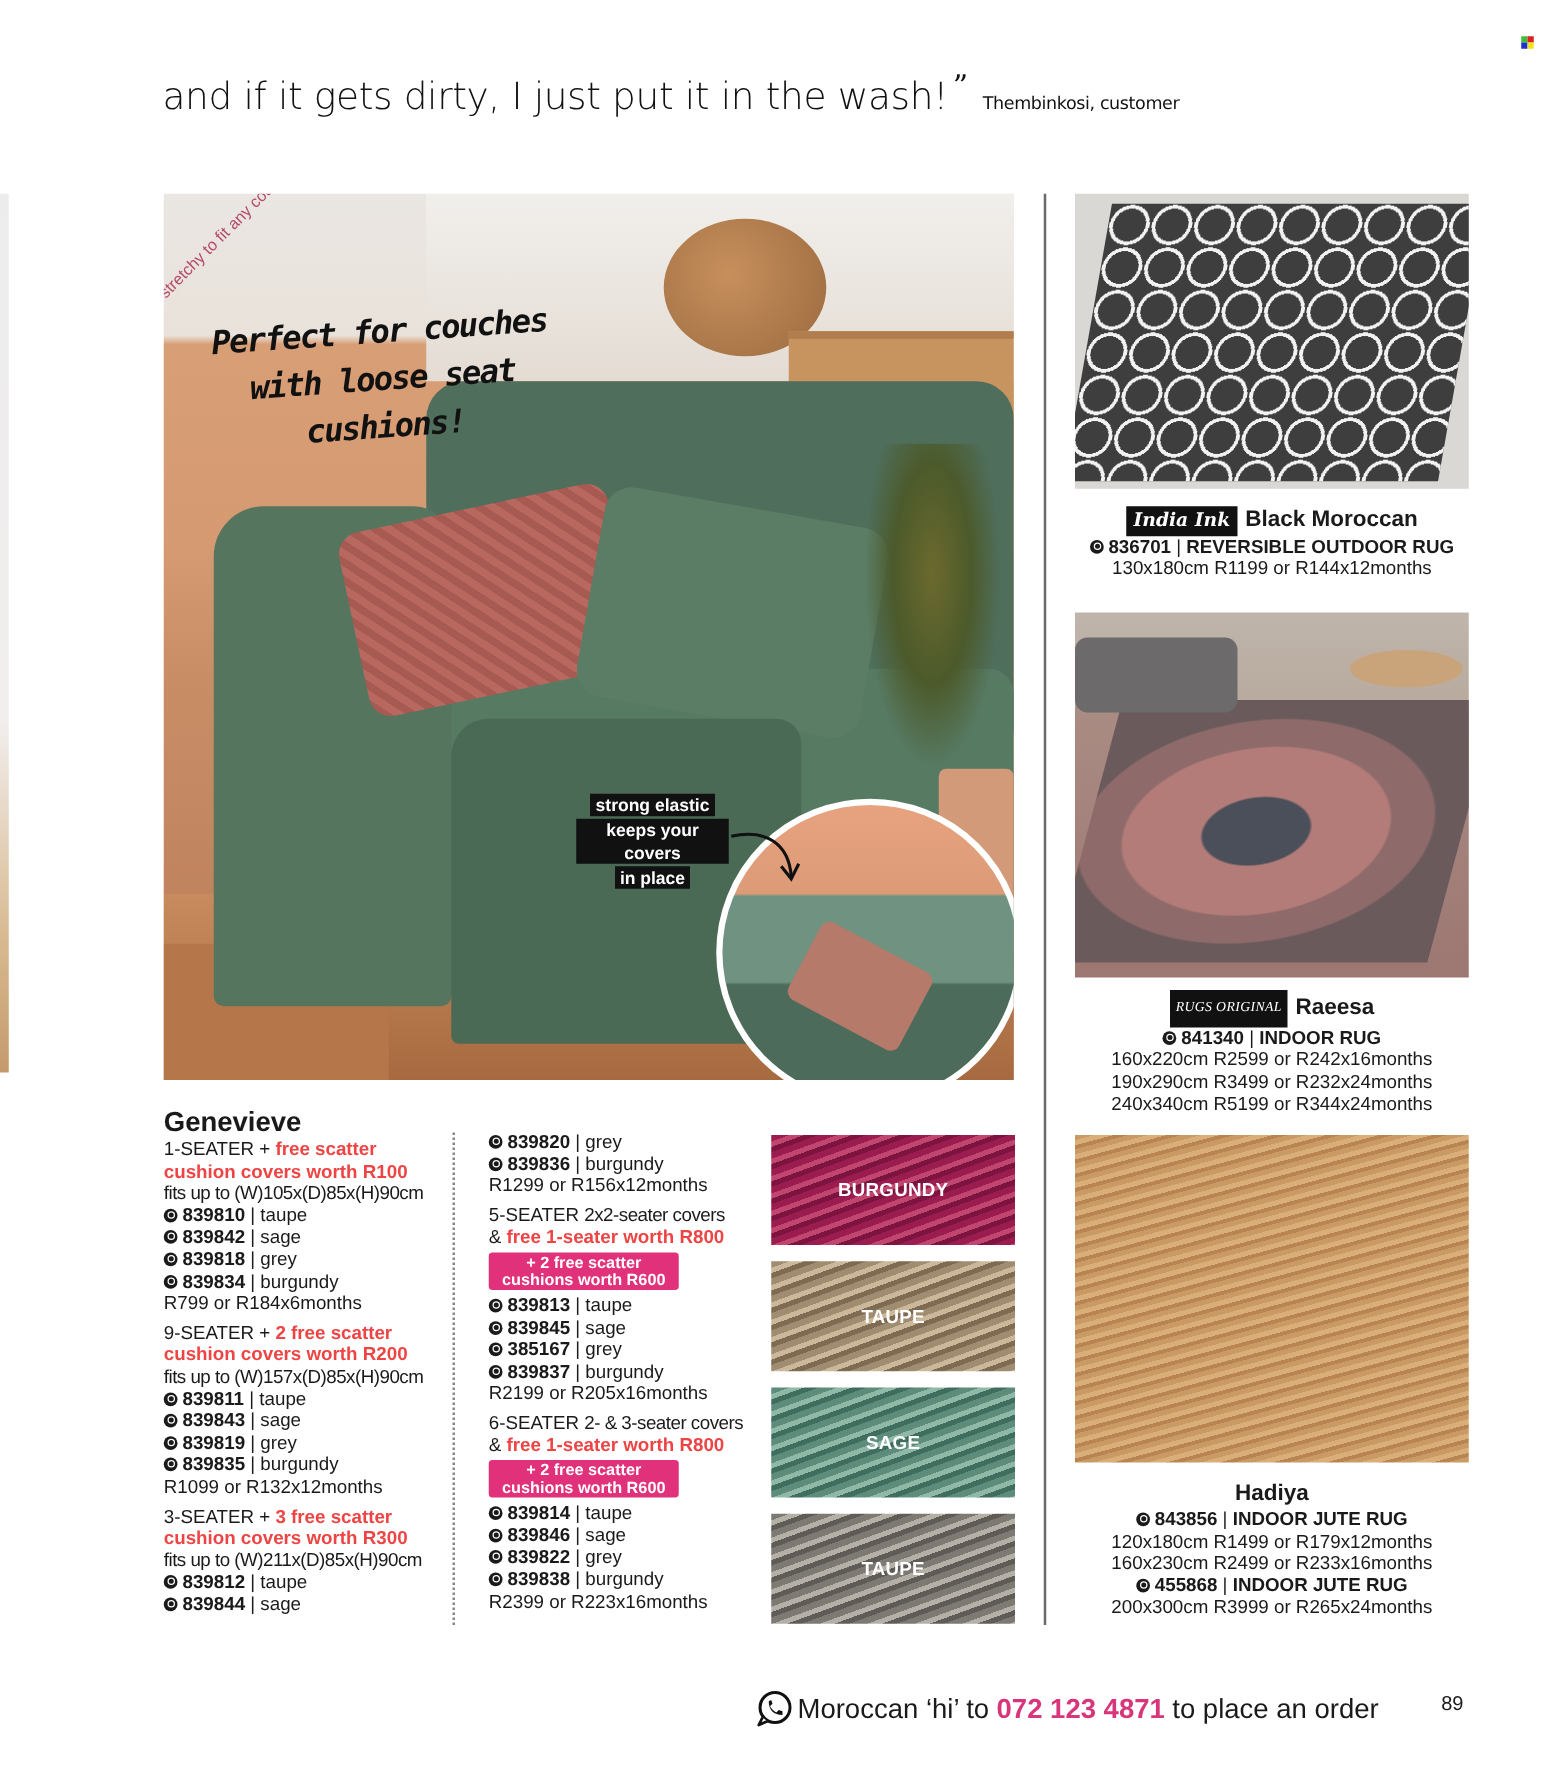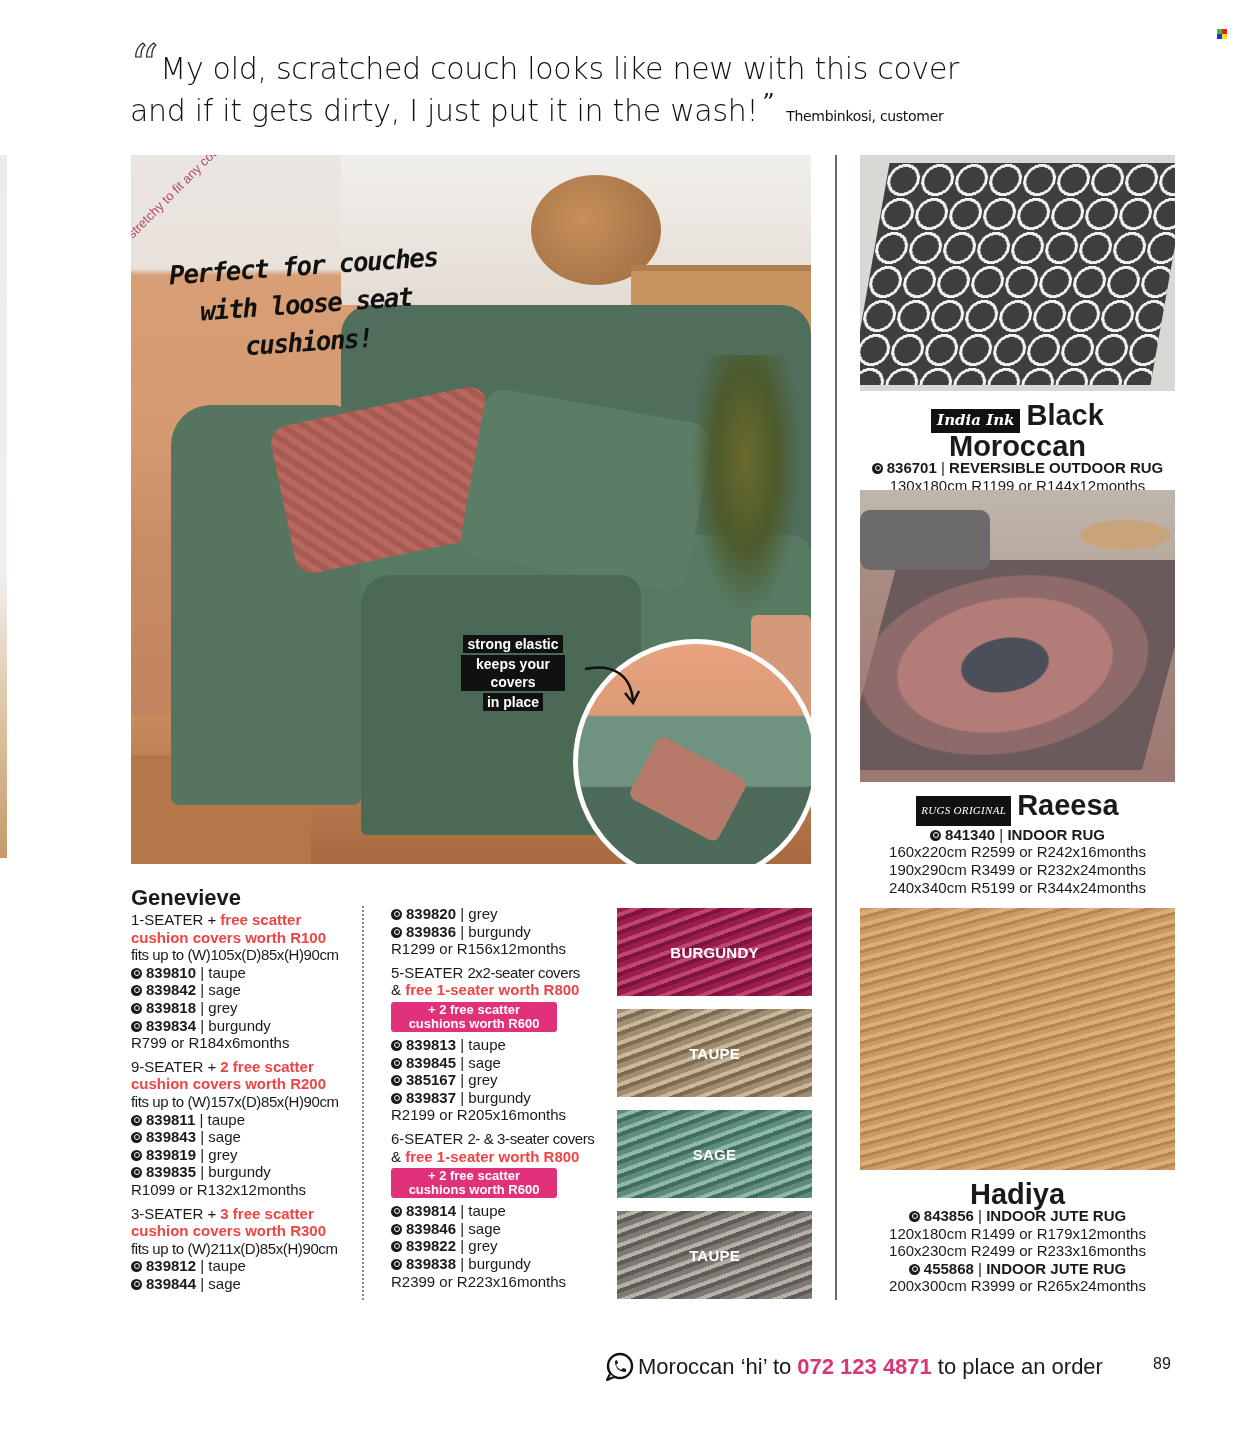--- a/index.html
+++ b/index.html
@@ -38,21 +38,21 @@
   .hero .plant { position: absolute; left: 560px; top: 200px; width: 110px; height: 260px;
     background: radial-gradient(ellipse at 50% 40%, #6b6a2e 0%, #4c5a2b 40%, transparent 70%); }
   .hero .pot { position: absolute; left: 620px; top: 460px; width: 60px; height: 150px; background: #d39a7a; border-radius: 6px; }
 
   .badge-diag { position: absolute; left: -38px; top: 26px; width: 170px; transform: rotate(-45deg); text-align: center;
     color: #b54a6c; font-size: 13px; line-height: 14px; font-weight: 400; }
   .hand-text { position: absolute; left: 40px; top: 92px; width: 270px; text-align: center;
     font-family: "DejaVu Sans Mono", monospace; font-weight: 700; font-style: italic; color: #111;
     font-size: 26px; line-height: 38px; transform: rotate(-4deg); letter-spacing: -1.5px; }
 
-  .elastic-label { position: absolute; left: 330px; top: 480px; width: 104px; text-align: center; }
+  .elastic-label { position: absolute; left: 330px; top: 480px; width: 122px; text-align: center; }
   .elastic-label span { display: inline-block; background: #111; color: #fff; font-size: 14px; line-height: 18px; padding: 0 4px; margin-bottom: 2px; font-weight: 700; }
   .zoom-circle { position: absolute; left: 442px; top: 484px; width: 246px; height: 246px; border-radius: 50%; border: 5px solid #fff; overflow: hidden;
     background: linear-gradient(180deg,#e7a37f 0%,#dd9a77 30%,#6f9380 31%,#6f9380 60%,#4d6b5a 61%,#4d6b5a 100%); }
   .zoom-circle .inner { position: absolute; left: 60px; top: 110px; width: 100px; height: 70px; background: #b57a6a; transform: rotate(28deg); border-radius: 8px; }
   .arrow { position: absolute; left: 452px; top: 506px; width: 60px; height: 50px; }
 
   
   .vdivider { position: absolute; left: 835px; top: 155px; width: 2px; height: 1145px; background: #6a6a6a; }
   .dotted-divider { position: absolute; left: 362px; top: 906px; width: 0; height: 394px; border-left: 2px dotted #888; }
 
@@ -60,21 +60,21 @@
   .copy { position: absolute; font-size: 15px; line-height: 17.6px; color: #1a1a1a; }
   .copy .title { font-size: 22px; font-weight: 700; line-height: 26px; }
   .copy .seater { font-weight: 400; }
   .copy .pink { color: #ef4444; font-weight: 700; }
   .copy .dim { font-family: "Liberation Sans Narrow", "Liberation Sans", sans-serif; letter-spacing: -0.4px; }
   .copy .code { font-weight: 700; }
   .copy .block { margin-top: 6px; }
   .copy .row { white-space: nowrap; }
   .search-ic { display: inline-block; width: 11px; height: 11px; border-radius: 50%; background: #1a1a1a; position: relative; margin-right: 4px; vertical-align: -1px; }
   .search-ic::after { content: ""; position: absolute; left: 3px; top: 2px; width: 4px; height: 4px; border: 1.5px solid #fff; border-radius: 50%; }
-  .pink-box { display: inline-block; background: #e0317a; color: #fff; font-weight: 700; text-align: center; border-radius: 3px; width: 166px; padding: 1px 0; font-size: 13px; line-height: 14px; margin: 3px 16px 4px 0; }
+  .pink-box { display: inline-block; background: #e0317a; color: #fff; font-weight: 700; text-align: center; border-radius: 3px; width: 152px; padding: 1px 0; font-size: 13px; line-height: 14px; margin: 3px 16px 4px 0; }
 
   
   .swatch { position: absolute; left: 617px; width: 195px; height: 88px; display: flex; align-items: center; justify-content: center;
     color: #fff; font-weight: 700; font-size: 15px; letter-spacing: 0.2px; }
   .sw-burgundy { background: repeating-linear-gradient(160deg,#9b1d4f 0 5px,#c0456f 5px 9px,#7d1440 9px 13px); }
   .sw-taupe { background: repeating-linear-gradient(160deg,#a08c70 0 5px,#cbb89a 5px 9px,#7e6b52 9px 13px); }
   .sw-sage { background: repeating-linear-gradient(160deg,#5e8c7a 0 5px,#90b8a6 5px 9px,#3f6e5e 9px 13px); }
   .sw-grey { background: repeating-linear-gradient(160deg,#7d7a74 0 5px,#b4b0a8 5px 9px,#5f5c57 9px 13px); }
 
   
@@ -85,21 +85,21 @@
       radial-gradient(circle at 50% 50%, transparent 13px, #f2f2f2 13px, #f2f2f2 16px, transparent 16px) 0 0 / 34px 34px,
       #3e3e3e; transform: skewX(-10deg); }
   .rug-raeesa { top: 490px; height: 292px; background: linear-gradient(180deg,#bfb5ab 0%,#b8aa9f 25%,#a98c83 26%,#9d7772 100%); }
   .rug-raeesa .rugbody { position: absolute; left: 10px; top: 70px; width: 300px; height: 210px;
     background: radial-gradient(ellipse at 45% 50%, #4a4f5a 0 18%, #b37c79 19% 45%, #8f6a6a 46% 60%, #6b5a5b 61%); transform: skewX(-15deg); }
   .rug-raeesa .sofa { position: absolute; left: 0; top: 20px; width: 130px; height: 60px; background: #6c6a6b; border-radius: 10px; }
   .rug-raeesa .table { position: absolute; left: 220px; top: 30px; width: 90px; height: 30px; background: #c9a47b; border-radius: 50%; }
   .rug-hadiya { top: 908px; height: 262px; background: repeating-linear-gradient(165deg,#c99a63 0 4px,#d9ae78 4px 8px,#b88552 8px 11px); }
 
   .rug-copy { position: absolute; left: 860px; width: 315px; text-align: center; font-size: 15px; line-height: 17.6px; color: #1a1a1a; }
-  .rug-copy .name { font-size: 29px; font-weight: 700; line-height: 26px; }
+  .rug-copy .name { font-size: 18px; font-weight: 700; line-height: 26px; }
   .rug-copy .code { font-weight: 700; }
   .brand-box { display: inline-block; background: #111; color: #fff; vertical-align: middle; margin-right: 6px; font-style: italic; }
   .brand-india { font-family: "DejaVu Serif", serif; font-style: italic; font-weight: 700; font-size: 15px; padding: 3px 6px; }
   .brand-rugs { font-family: "Liberation Serif", serif; font-size: 11px; padding: 6px 5px; letter-spacing: 0.3px; }
 
   
   .footer { position: absolute; left: 604px; top: 1350px; height: 34px; display: flex; align-items: center; white-space: nowrap; font-size: 22px; }
   .wa-icon { width: 30px; height: 30px; margin-right: 4px; }
   .footer .phone { color: #d8357a; font-weight: 700; margin: 0 6px; }
   .page-num { position: absolute; left: 1153px; top: 1355px; font-size: 16px; }
@@ -110,21 +110,20 @@
 <div class="reg">
   <span style="background:#3bbf3b"></span>
     <span style="background:#e02020"></span>
   <span style="background:#1f2fd0"></span>
     <span style="background:#f2e21c"></span>
 </div>
 
 <div class="left-sliver"></div>
 
 <div class="quote">
-  <div class="line"><span class="qmark-open">“</span><span>My old, scratched couch looks like new with this cover</span></div>
   <div class="line"><span>and if it gets dirty, I just put it in the wash!</span><span class="qmark-close">”</span><span class="attrib">Thembinkosi, customer</span></div>
 </div>
 
 <div class="hero">
   <div class="window"></div>
   <div class="vase"></div>
   <div class="cabinet"></div>
   <div class="floor"></div>
   <div class="rug"></div>
   <div class="sofa-back"></div>

